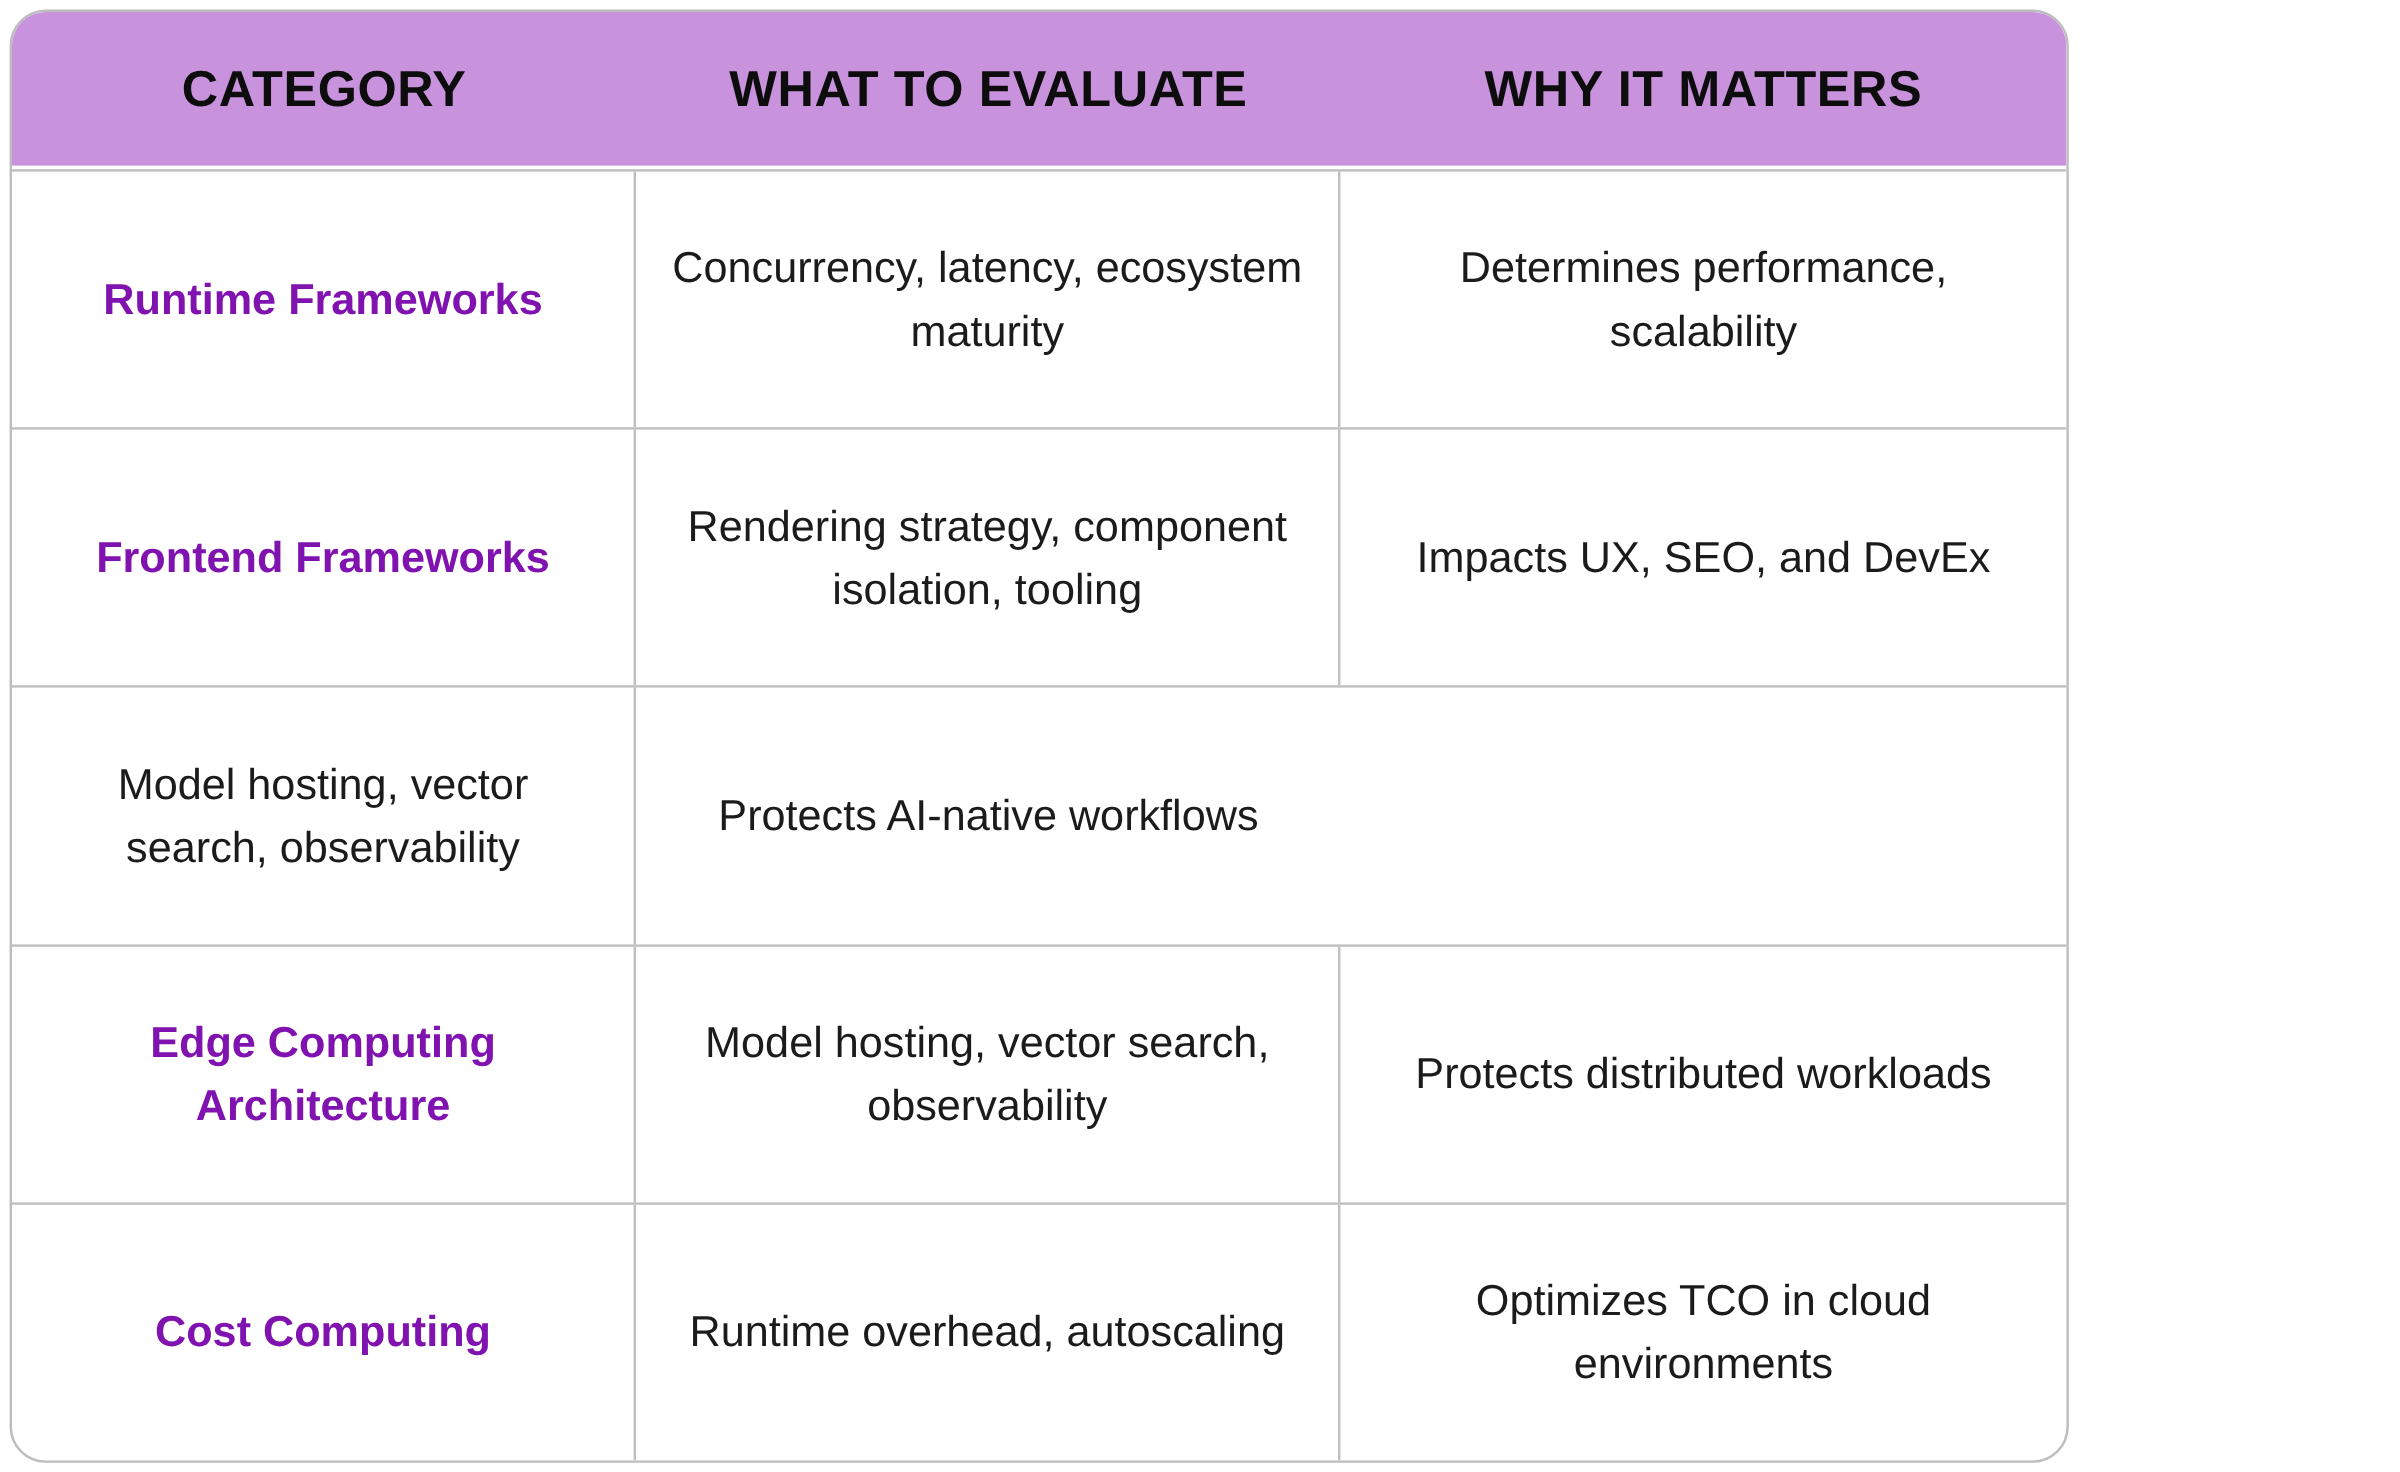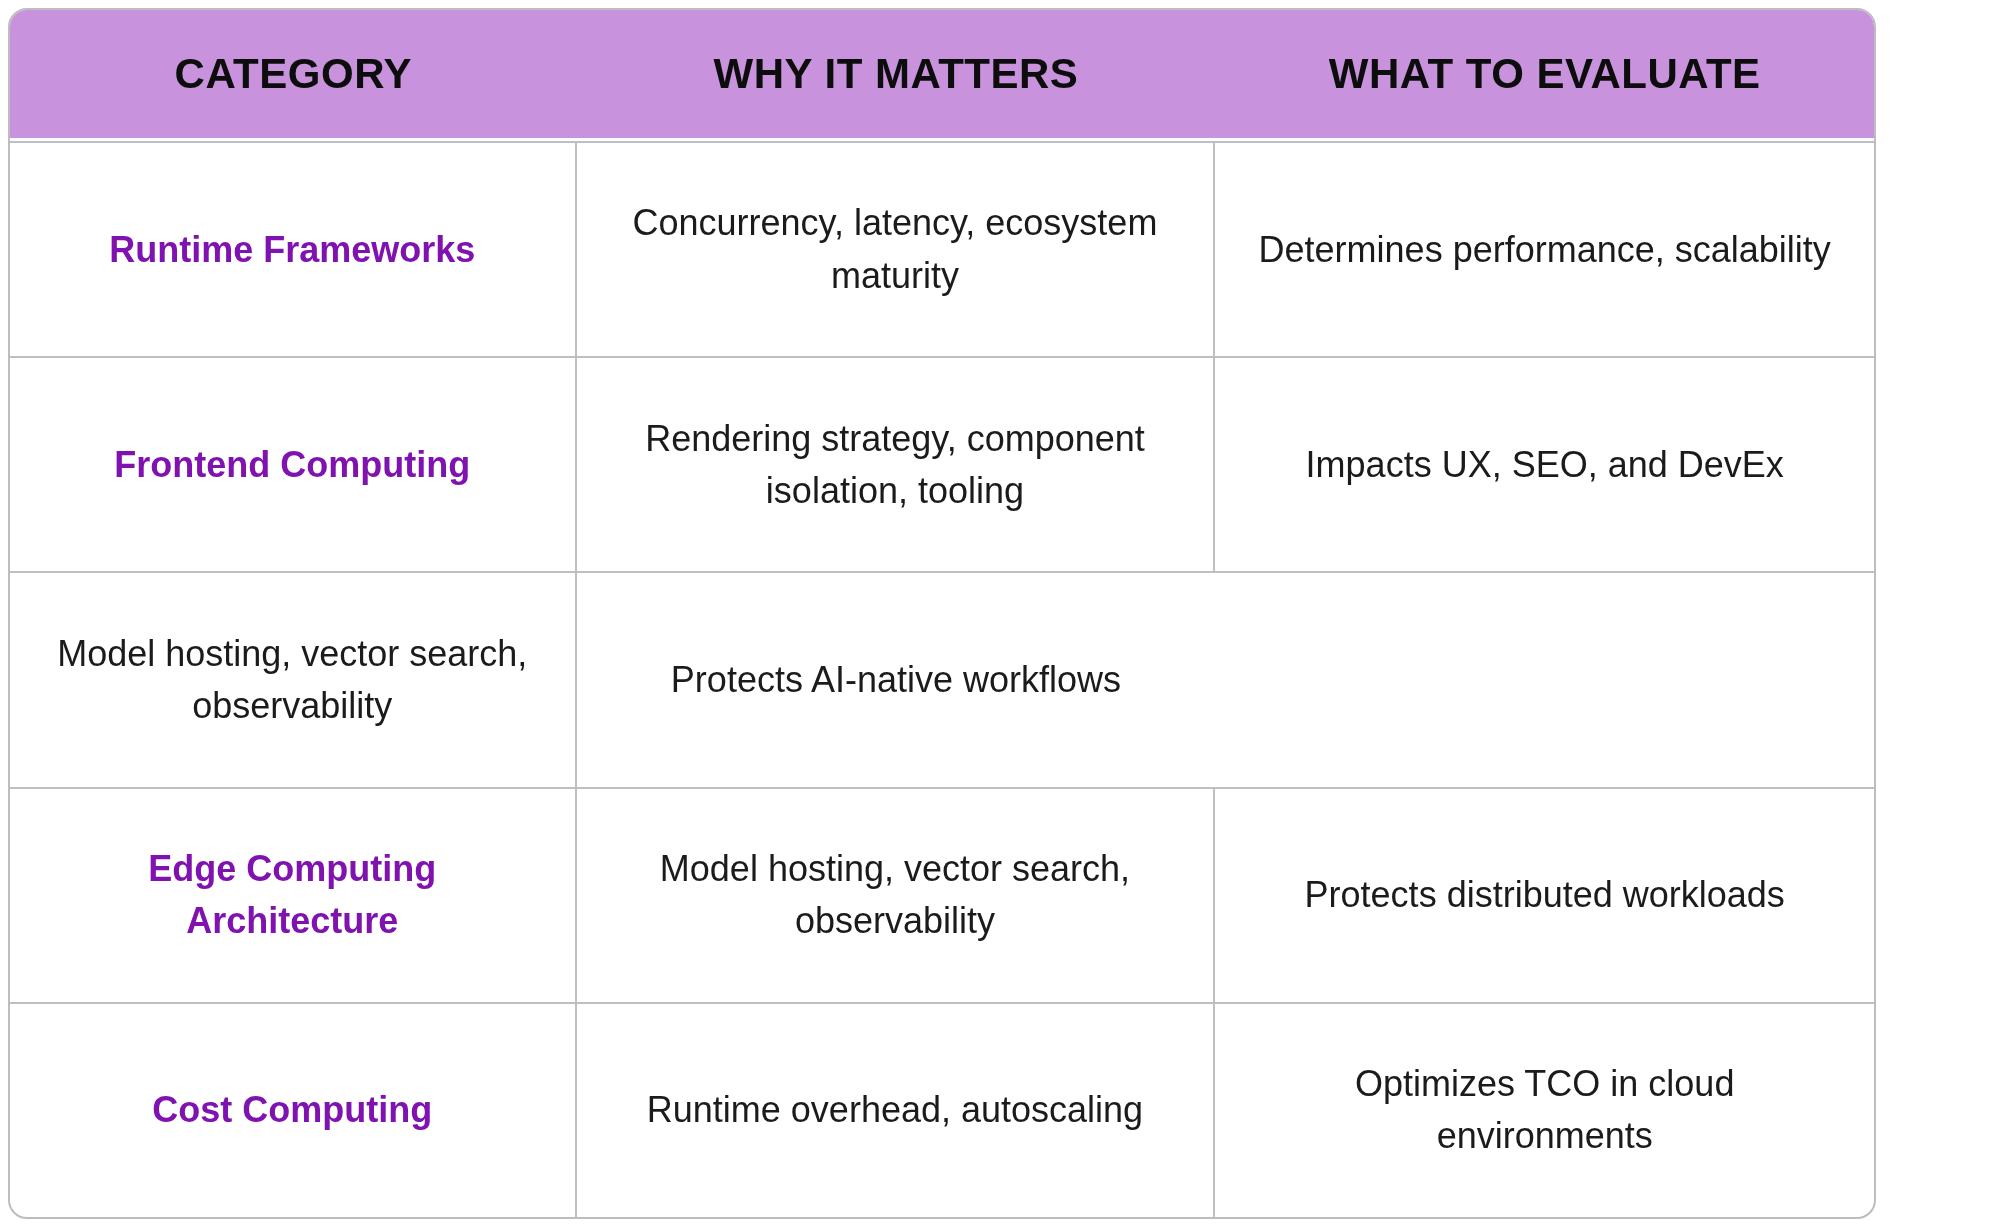--- a/index.html
+++ b/index.html
@@ -12,25 +12,25 @@
     width: 2000px;
     height: 1227px;
     background: #ffffff;
     font-family: "Liberation Sans", sans-serif;
     box-sizing: border-box;
   }
   .table-card {
     position: absolute;
     left: 8px;
     top: 8px;
-    width: 1868px;
+    width: 1716px;
     height: 1211px;
     box-sizing: border-box;
     border: 2px solid var(--border-outer, #bdbdbd);
-    border-radius: 19px;
+    border-radius: 30px;
     overflow: hidden;
     background: #ffffff;
     display: flex;
     flex-direction: column;
   }
   .table-header {
     flex: 0 0 128px;
     background: var(--header-bg, #c893dc);
     display: grid;
     grid-template-columns: 603fr 680fr 701fr;
@@ -75,34 +75,34 @@
   }
 </style>
 </head>
 <body>
 
 <div class="canvas" style="--header-bg: #c893dc; --category-color: #8012b0; --border-outer: #bdbdbd; --border-inner: #bfbfbf;">
   <div class="table-card">
 
     <div class="table-header">
       <div class="th">CATEGORY</div>
+      <div class="th">WHAT TO EVALUATE</div>
       <div class="th">WHY IT MATTERS</div>
-      <div class="th">WHAT TO EVALUATE</div>
     </div>
 
     <div class="table-body">
 
       <div class="tr">
         <div class="td category">Runtime Frameworks</div>
         <div class="td">Concurrency, latency, ecosystem maturity</div>
         <div class="td">Determines performance, scalability</div>
       </div>
 
       <div class="tr">
-        <div class="td category">Frontend Computing</div>
+        <div class="td category">Frontend Frameworks</div>
         <div class="td">Rendering strategy, component isolation, tooling</div>
         <div class="td">Impacts UX, SEO, and DevEx</div>
       </div>
 
       <div class="tr">
         <div class="td">Model hosting, vector search, observability</div>
         <div class="td">Protects AI-native workflows</div>
       </div>
 
       <div class="tr">

